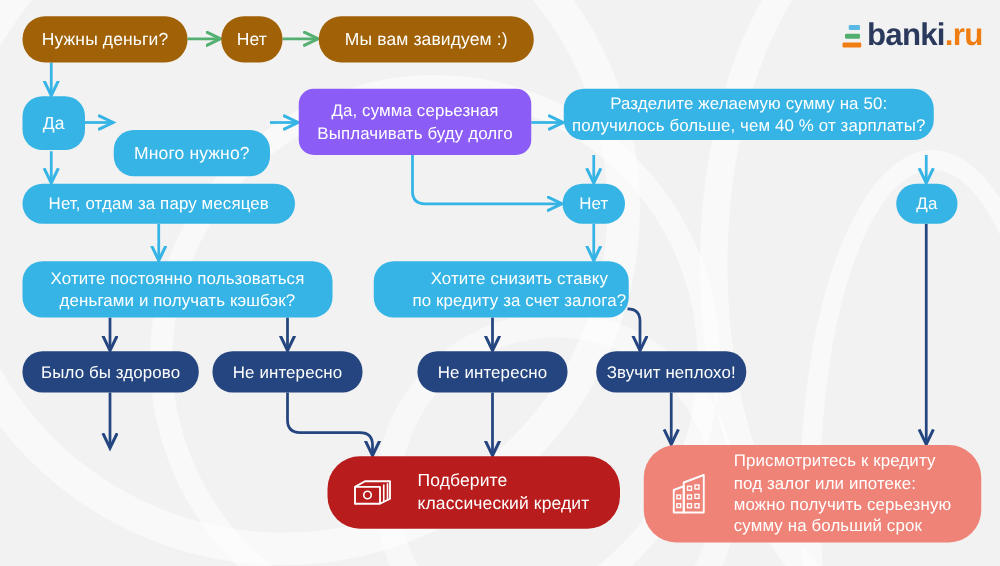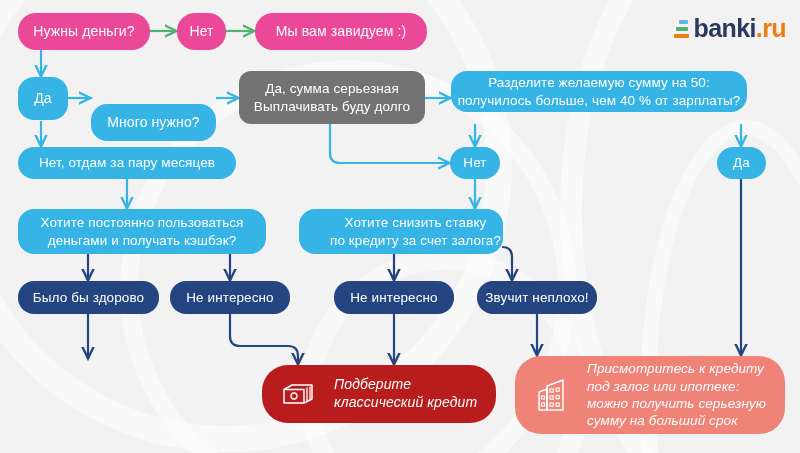--- a/index.html
+++ b/index.html
@@ -32,29 +32,29 @@
     position:absolute;
     display:flex;align-items:center;justify-content:center;
     border-radius:16px;
     color:#ffffff;
     text-align:center;
     line-height:1.28;
     box-sizing:border-box;
     white-space:pre-line;
     letter-spacing:.1px;
   }
-  .green{background:#ec4899;border-radius:18px;}
+  .green{background:#a16207;border-radius:18px;}
   .cyan{background:#35b4e5;border-radius:16px;}
-  .cyan-d{background:#737373;border-radius:12px;}
+  .cyan-d{background:#8b5cf6;border-radius:12px;}
   .navy{background:#24457f;border-radius:16px;}
   .purple{background:#9a4f9e;border-radius:26px;}
   .orange{background:#b91c1c;border-radius:26px;}
   .pink{background:#ef8377;border-radius:26px;}
 
-  .result{justify-content:flex-start;padding-left:14px;gap:14px;text-align:left;font-style:italic;}
+  .result{justify-content:flex-start;padding-left:14px;gap:14px;text-align:left;}
   .result .rtext{text-align:left;}
   .ricon{flex:0 0 auto;width:44px;height:44px;display:flex;align-items:center;justify-content:center;}
 
   
   #logo{position:absolute;right:14px;top:14px;display:flex;align-items:center;gap:5px;}
   #logo .bars{display:flex;flex-direction:column;gap:3px;justify-content:center;}
   #logo .bars i{display:block;height:4px;border-radius:1px;}
   #logo .b1{width:9px;background:#5bb9e8;margin-left:5px;}
   #logo .b2{width:12px;background:#52b06e;margin-left:2px;}
   #logo .b3{width:15px;background:#f07d11;}

